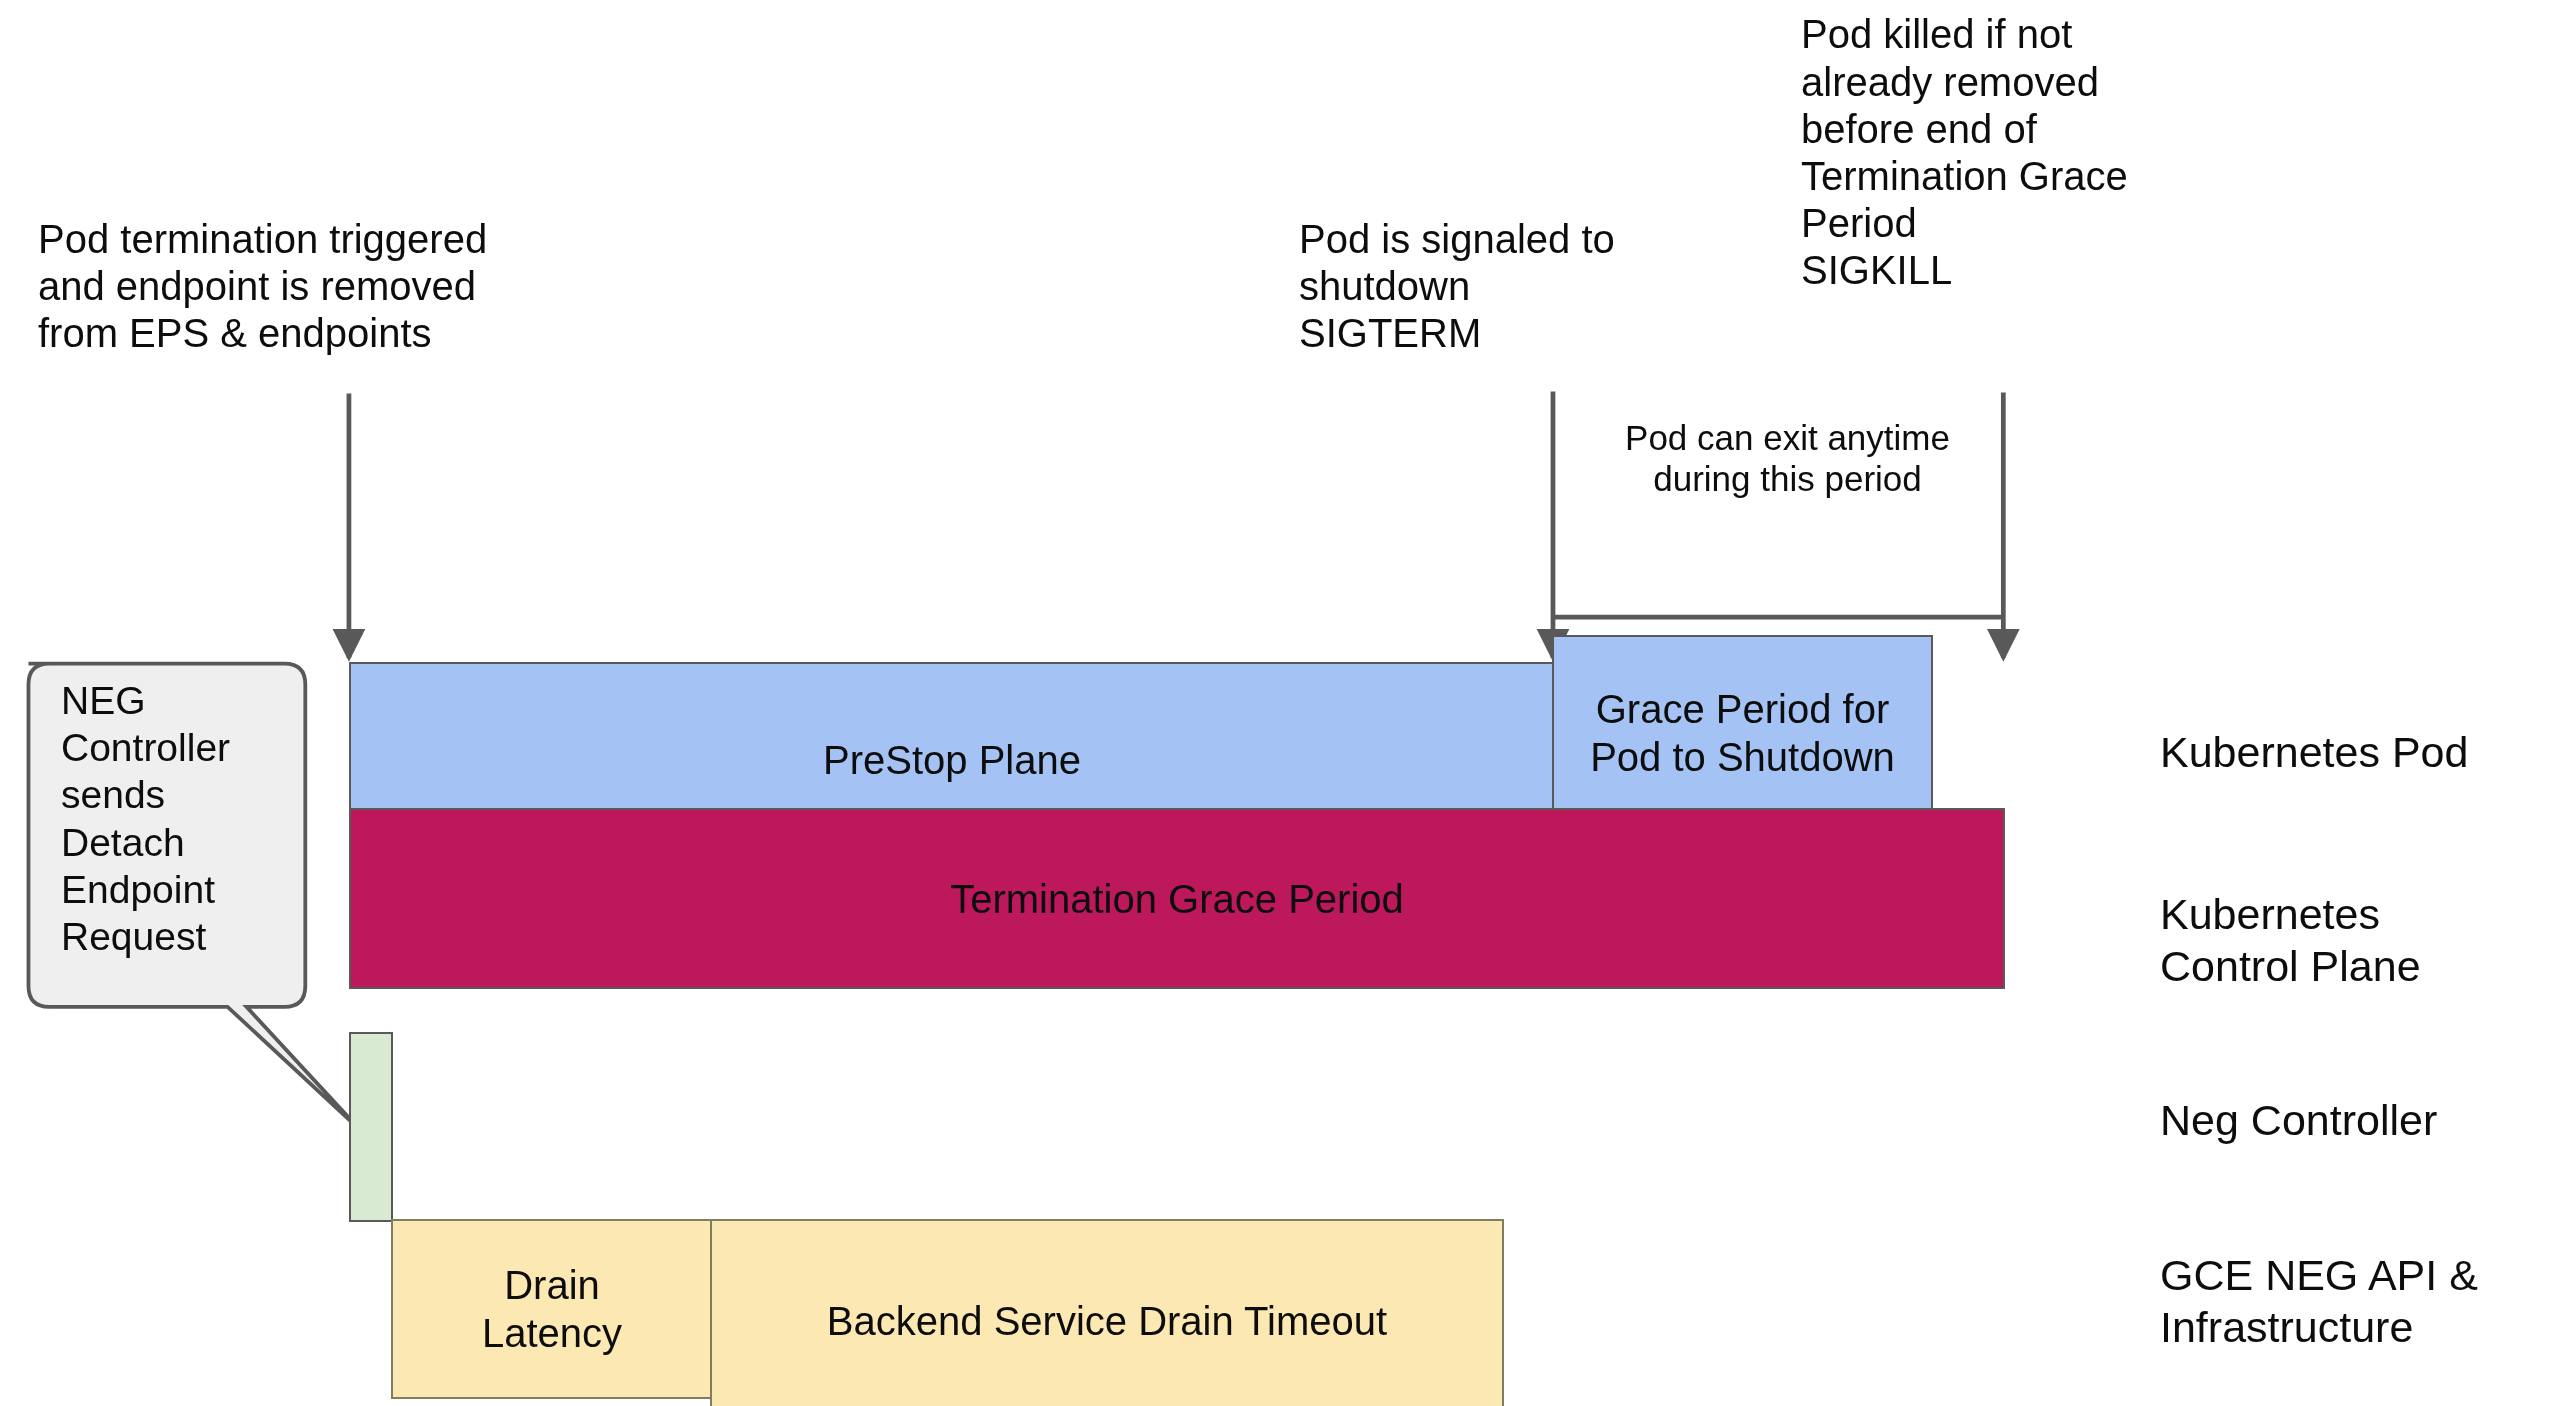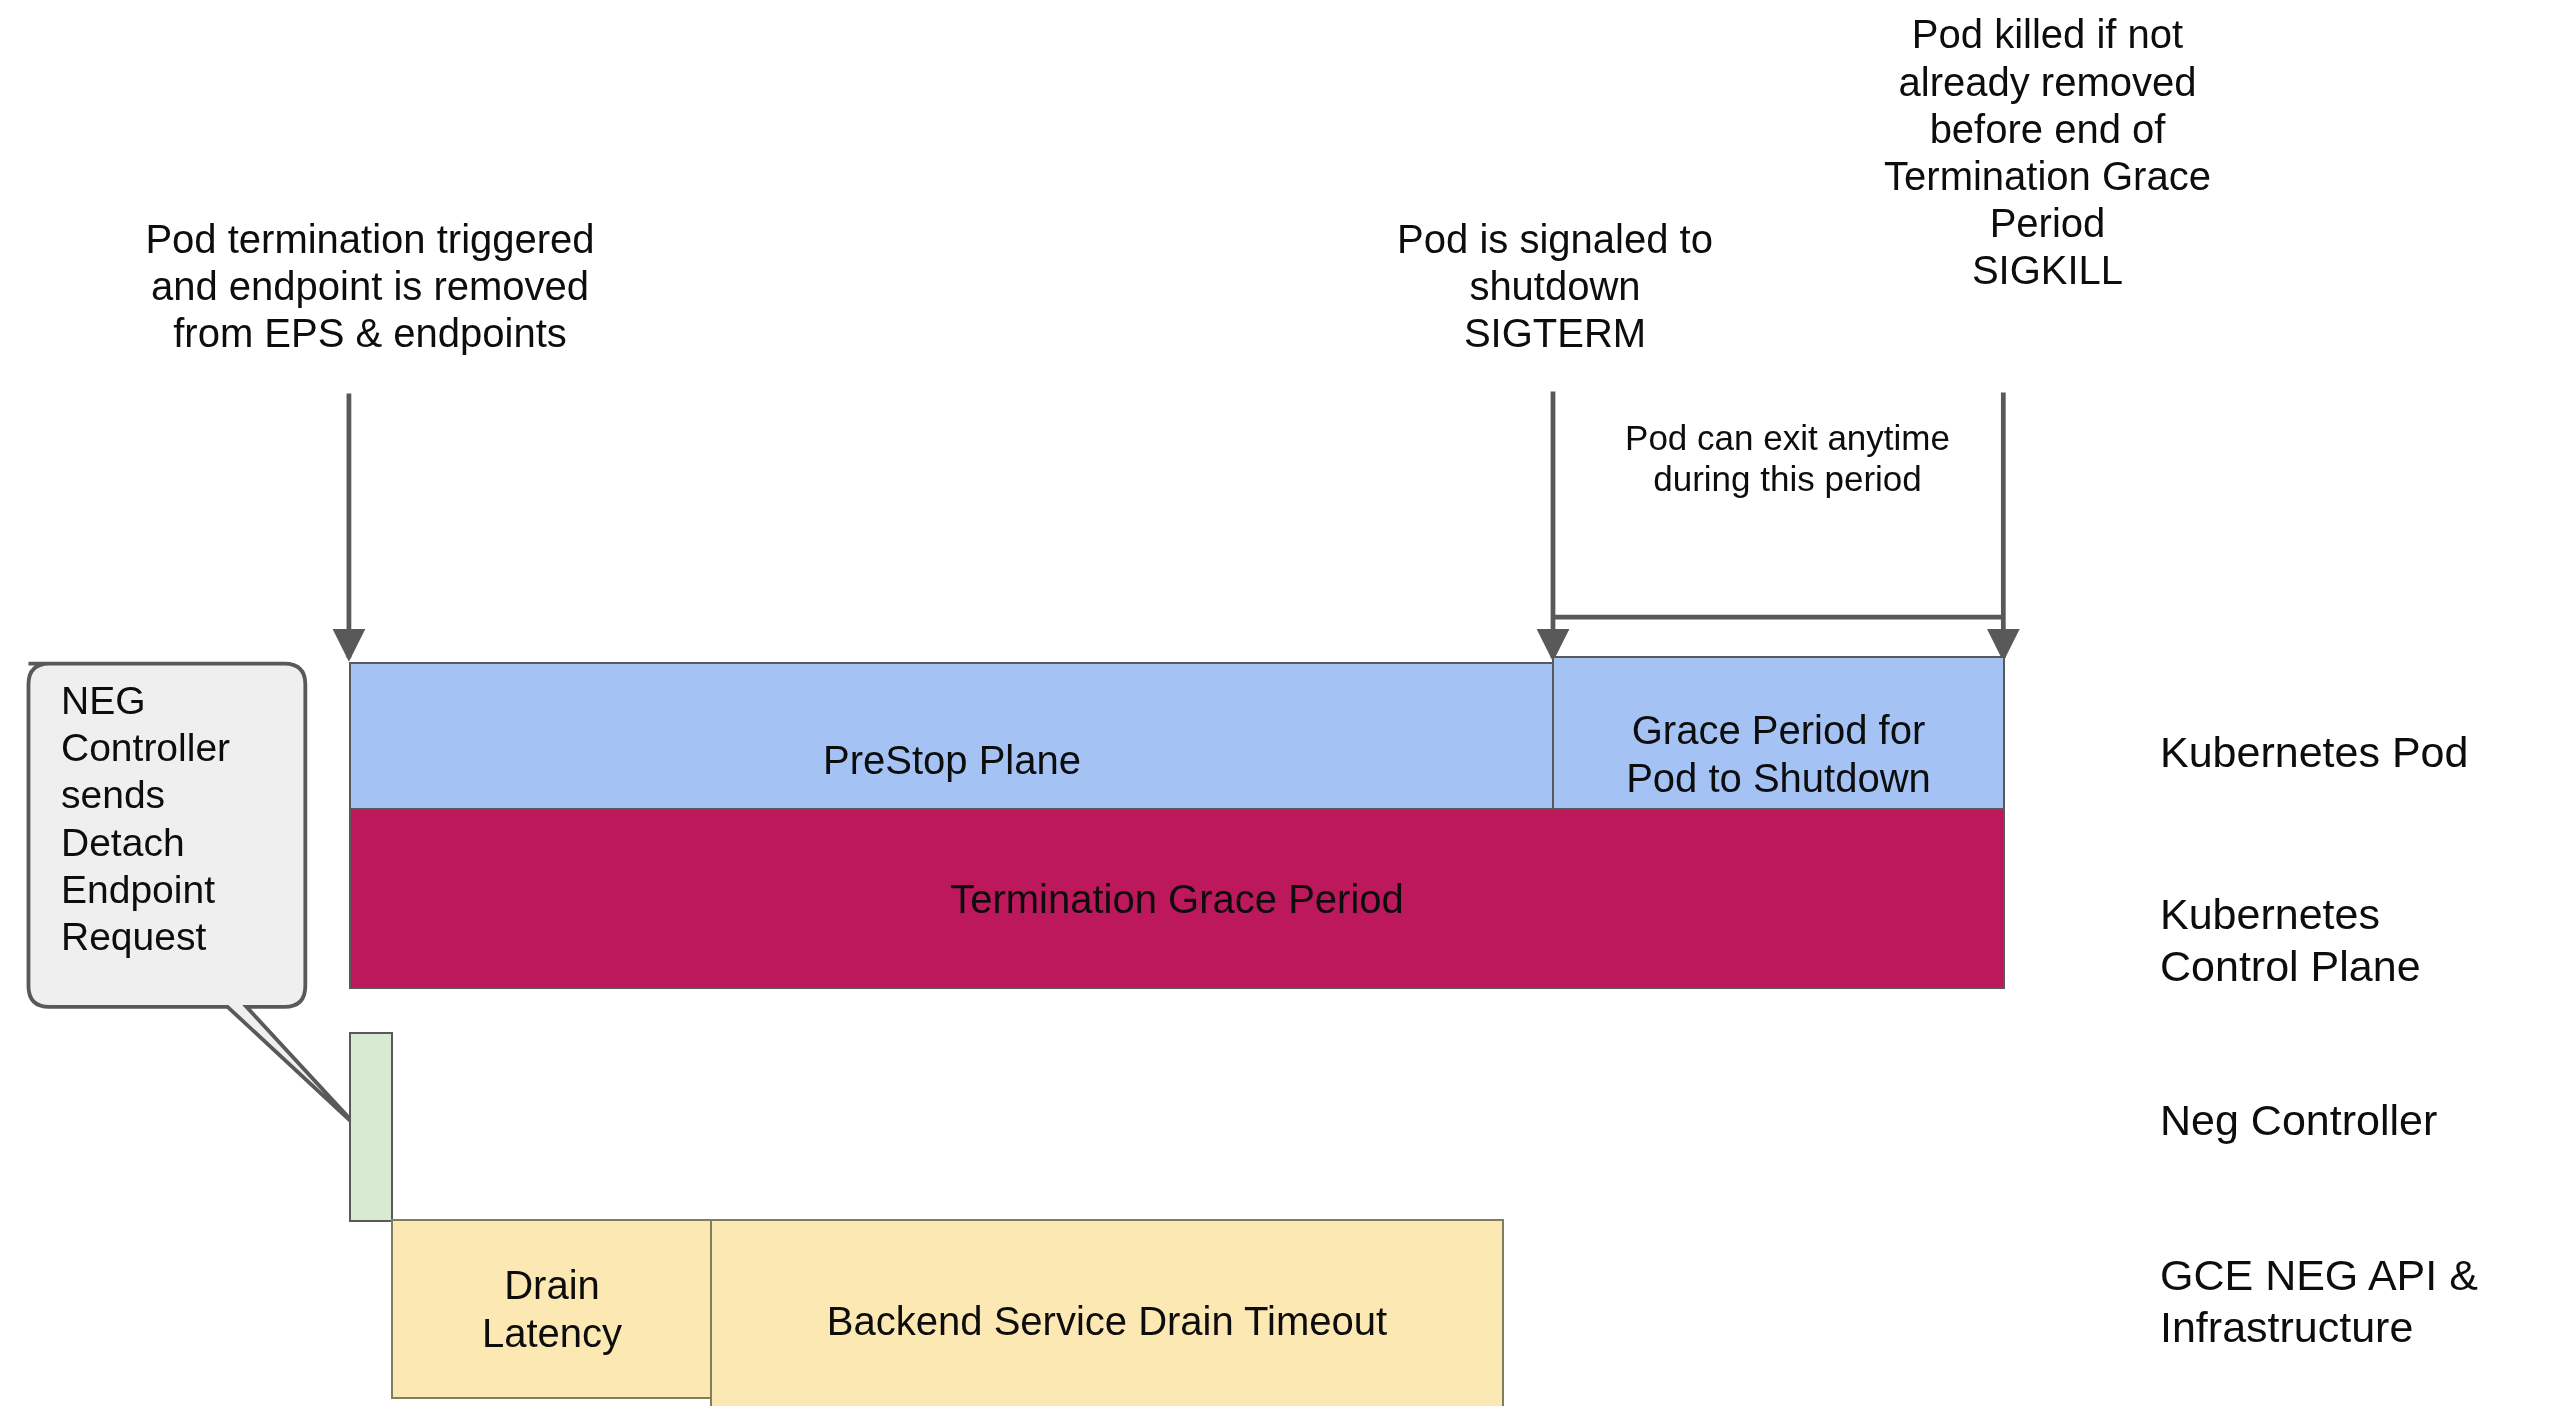--- a/index.html
+++ b/index.html
@@ -13,21 +13,21 @@
   }
   #stage {
     position: relative;
     width: 2576px;
     height: 1406px;
     background: #ffffff;
     overflow: hidden;
   }
   .anno {
     position: absolute;
-    text-align: center;
+    text-align: left;
     font-size: 40px;
     line-height: 1.18;
     color: #0d0d0d;
     white-space: pre-line;
     font-weight: 400;
   }
   .anno-sm {
     position: absolute;
     text-align: center;
     font-size: 35px;
@@ -130,21 +130,21 @@
   <div class="callout-text" style="left:61px; top:677px; width:237px;">NEG
 Controller
 sends
 Detach
 Endpoint
 Request</div>
 
   <div class="bar" style="left:349px; top:662px; width:1206px; height:195px;
               background:#A4C2F4;">PreStop Plane</div>
 
-  <div class="bar" style="left:1552px; top:656px; width:453px; height:195px;
+  <div class="bar" style="left:1552px; top:635px; width:381px; height:195px;
               background:#A4C2F4;">Grace Period for
 Pod to Shutdown</div>
 
   <div class="bar" style="left:349px; top:808px; width:1656px; height:181px;
               background:#be185d;">Termination Grace Period</div>
 
   <div class="bar" style="left:349px; top:1032px; width:44px; height:190px;
               background:#D9EAD3;"></div>
 
   <div class="bar" style="left:391px; top:1219px; width:322px; height:180px;

